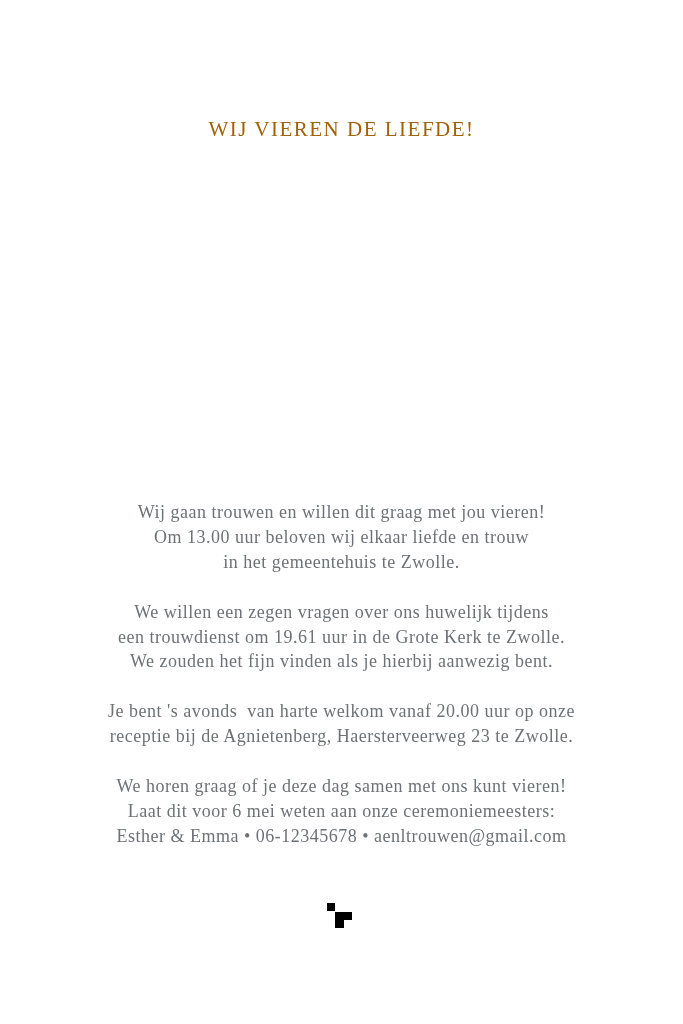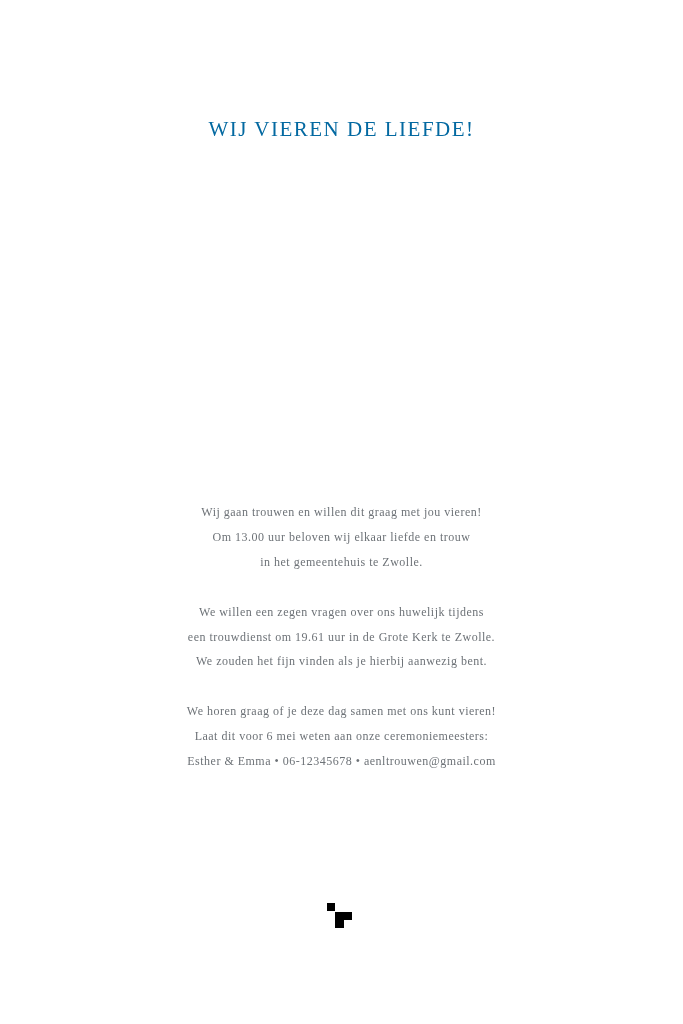--- a/index.html
+++ b/index.html
@@ -20,34 +20,34 @@
     position: absolute;
     top: 116px;
     left: 0;
     right: 0;
     margin: 0;
     text-align: center;
     font-size: 21px;
     line-height: 26px;
     font-weight: 400;
     letter-spacing: 1.5px;
-    color: #0369a1;
+    color: #a16207;
     white-space: pre-wrap;
   }
   .body-text {
     position: absolute;
     top: 500px;
     left: 0;
     right: 0;
     text-align: center;
     color: #6d7277;
   }
   .body-text p {
     margin: 0 0 24.9px 0;
-    font-size: 12px;
+    font-size: 18px;
     line-height: 24.9px;
     letter-spacing: 0.5px;
     white-space: pre-wrap; 
   }
   .logo {
     position: absolute;
     left: 327px;
     top: 903px;
     width: 25px;
     height: 25px;
@@ -63,20 +63,22 @@
 
   <h1 class="title">WIJ VIEREN DE LIEFDE!</h1>
 
   <div class="body-text">
     <p>Wij gaan trouwen en willen dit graag met jou vieren!
 Om 13.00 uur beloven wij elkaar liefde en trouw
 in het gemeentehuis te Zwolle.</p>
     <p>We willen een zegen vragen over ons huwelijk tijdens
 een trouwdienst om 19.61 uur in de Grote Kerk te Zwolle.
 We zouden het fijn vinden als je hierbij aanwezig bent.</p>
+    <p>Je bent 's avonds  van harte welkom vanaf 20.00 uur op onze
+receptie bij de Agnietenberg, Haersterveerweg 23 te Zwolle.</p>
     <p>We horen graag of je deze dag samen met ons kunt vieren!
 Laat dit voor 6 mei weten aan onze ceremoniemeesters:
 Esther &amp; Emma • 06-12345678 • aenltrouwen@gmail.com</p>
   </div>
 
   <div class="logo">
     <svg width="25" height="25" viewBox="0 0 25 25" xmlns="http://www.w3.org/2000/svg">
       <rect x="0" y="0" width="8" height="8" fill="#000000"></rect>
       <rect x="8" y="9" width="17" height="8" fill="#000000"></rect>
       <rect x="8" y="17" width="9" height="8" fill="#000000"></rect>

